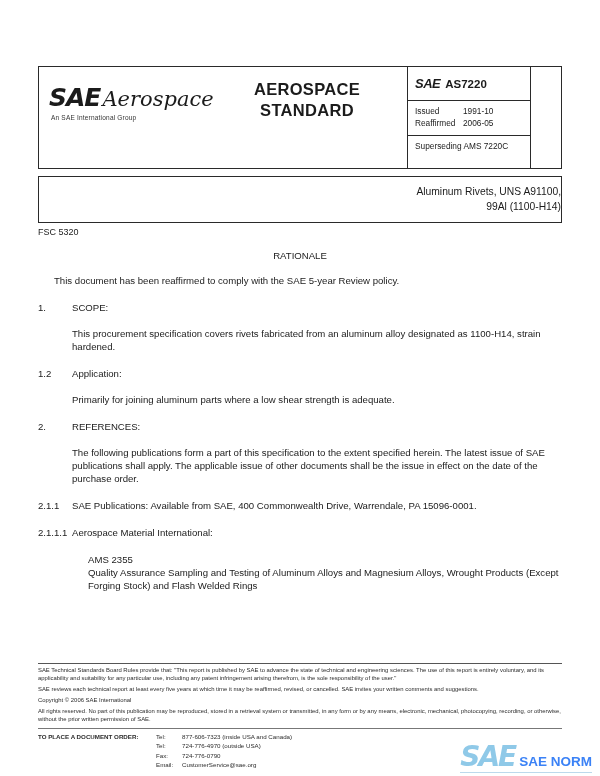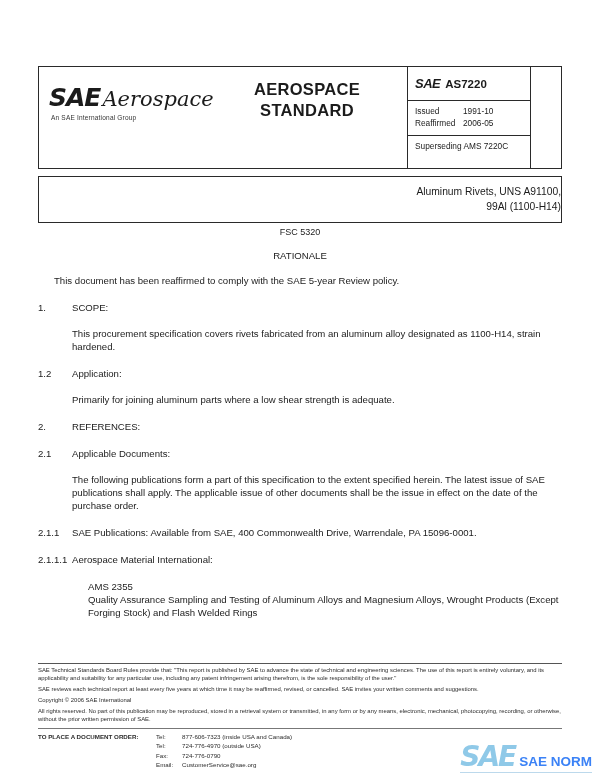--- a/index.html
+++ b/index.html
@@ -19,21 +19,21 @@
   .brand-sae{font-weight:bold;font-style:italic;font-size:13px;letter-spacing:-0.5px;}
   .brand-num{font-weight:bold;font-size:11.5px;text-align:right;}
   .info-dates{padding:4px 7px 5px;border-bottom:1.3px solid #2a2a2a;font-size:8.3px;line-height:1.5;}
   .date-row{display:flex;}
   .dl{width:48px;flex-shrink:0;}
   .info-sup{padding:5px 7px;font-size:8.3px;flex:1;}
   .info-spacer{width:30px;}
 
   
   .title-box{border:1.5px solid #2a2a2a;margin-top:7px;text-align:right;font-size:10.3px;line-height:15px;padding:7px 0 8px;}
-  .fsc{text-align:center;font-size:9px;margin-top:4px;}
+  .fsc{text-align:left;font-size:9px;margin-top:4px;}
 
   
   .rationale-head{text-align:center;font-size:9.6px;margin-top:13px;}
   .body-para{font-size:9.6px;line-height:13px;margin:13px 0 0 34px;}
   .body-para.no-indent{margin-left:16px;}
   .sec{display:flex;font-size:9.6px;line-height:13px;margin-top:14px;}
   .num{width:34px;flex-shrink:0;}
   .ref-item{display:flex;font-size:9.6px;line-height:13px;margin:14px 0 0 50px;flex-direction:column;}
   .ref-num{width:62px;flex-shrink:0;}
 
@@ -110,24 +110,20 @@
     <span class="num">1.2</span>
     <span>Application:</span>
   </div>
   <p class="body-para">Primarily for joining aluminum parts where a low shear strength is adequate.</p>
 
   <div class="sec">
     <span class="num">2.</span>
     <span>REFERENCES:</span>
   </div>
 
-  <div class="sec">
-    <span class="num">2.1</span>
-    <span>Applicable Documents:</span>
-  </div>
   <p class="body-para">The following publications form a part of this specification to the extent specified herein.  The latest issue of SAE publications shall apply.  The applicable issue of other documents shall be the issue in effect on the date of the purchase order.</p>
 
   <div class="sec">
     <span class="num">2.1.1</span>
     <span>SAE Publications:  Available from SAE, 400 Commonwealth Drive, Warrendale, PA 15096-0001.</span>
   </div>
 
   <div class="sec">
     <span class="num">2.1.1.1</span>
     <span>Aerospace Material International:</span>

